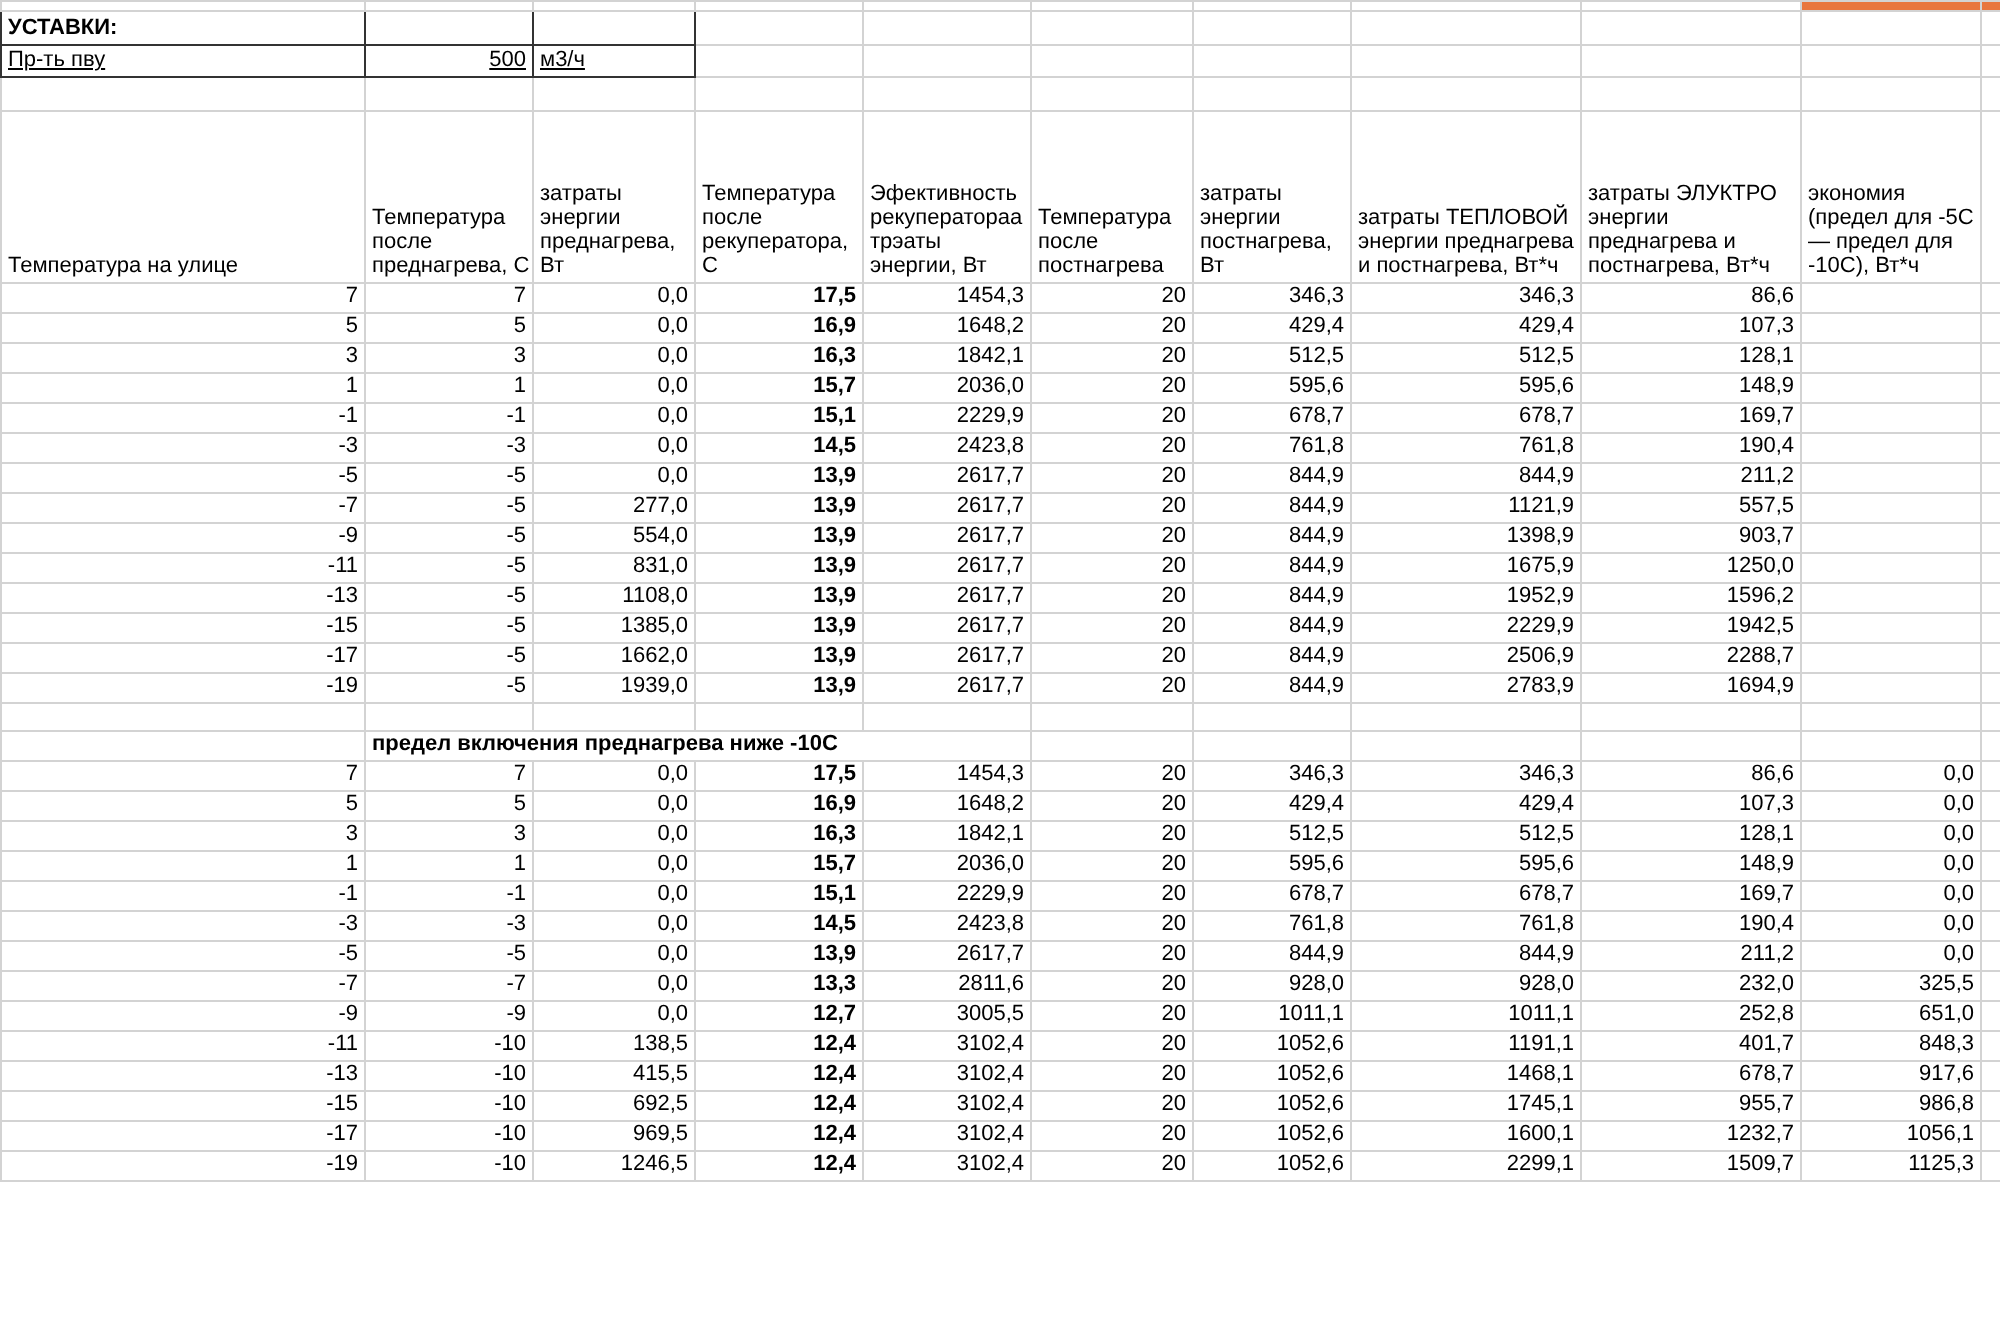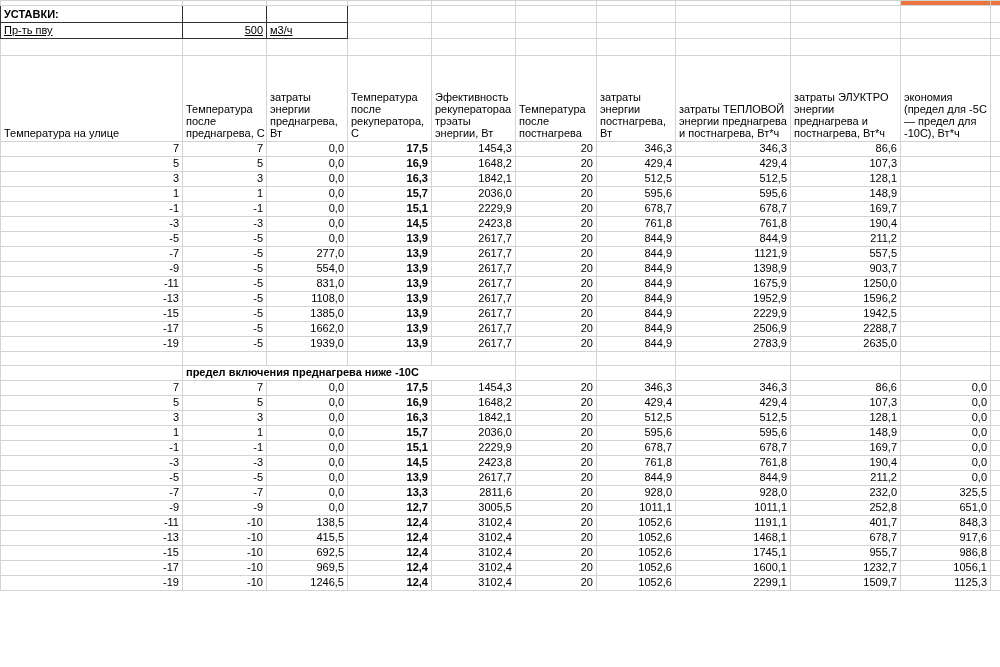--- a/index.html
+++ b/index.html
@@ -284,21 +284,21 @@
       </tr>
       <tr class="h14">
         <td class="num">-19</td>
         <td class="num">-5</td>
         <td class="num">1939,0</td>
         <td class="num b">13,9</td>
         <td class="num">2617,7</td>
         <td class="num">20</td>
         <td class="num">844,9</td>
         <td class="num">2783,9</td>
-        <td class="num">2635,0</td>
+        <td class="num">1694,9</td>
         <td class="num"></td>
         <td></td>
       </tr>
       <tr class="h14">
         <td></td>
         <td></td>
         <td></td>
         <td></td>
         <td></td>
         <td></td>

